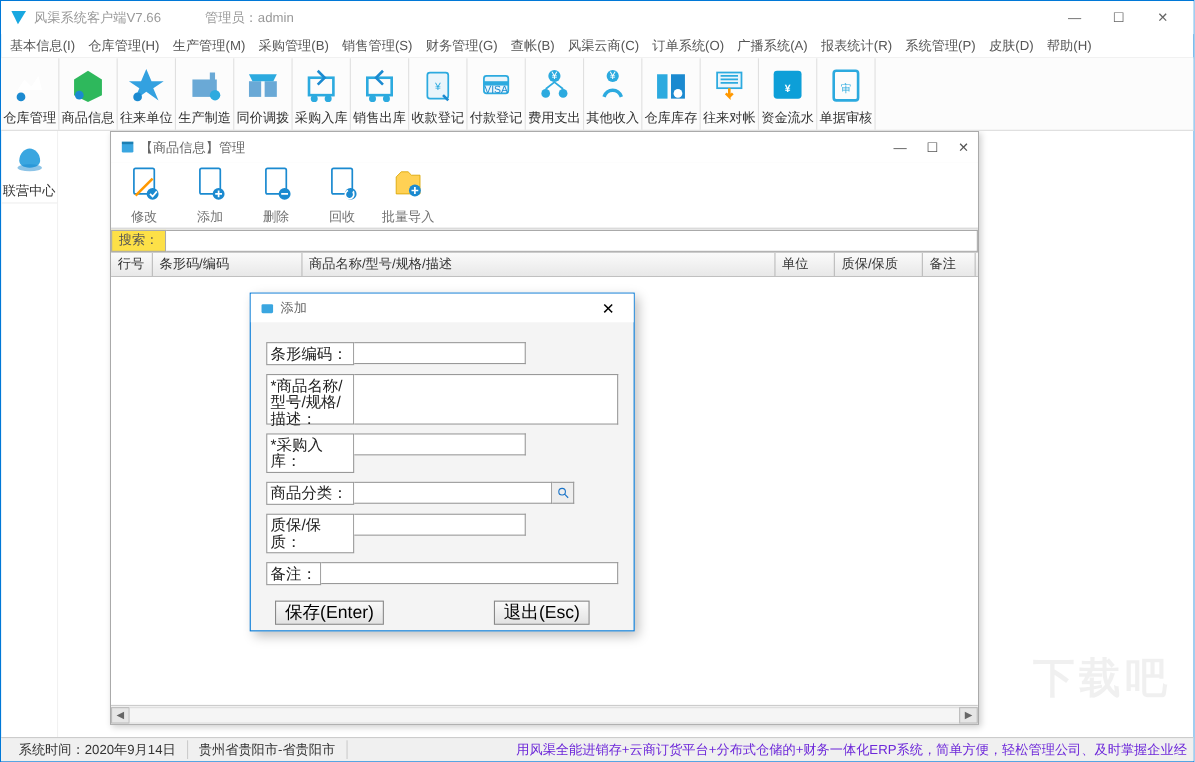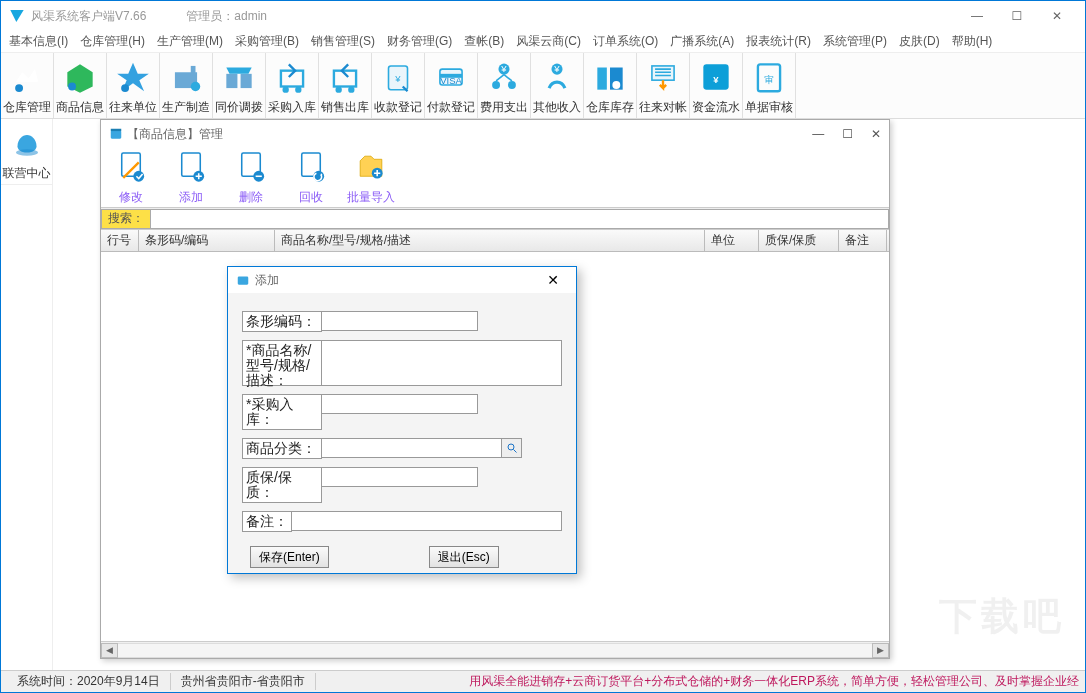--- a/index.html
+++ b/index.html
@@ -21,48 +21,48 @@
 .sidetoolbar { width: 52px; display: flex; flex-direction: column; border-right: 1px solid #eee; }
 .sidetoolbar .tbbtn { width: 100%; height: 66px; border-right:none; border-bottom:1px solid #eee;}
 .mdi { flex:1; position: relative; background:#fff; }
 .childwin { position:absolute; left:47px; top:0; width:790px; height:540px; background:#f5f5f5; border:1px solid #aaa; box-shadow:2px 2px 6px rgba(0,0,0,0.2); display:flex; flex-direction:column;}
 .childwin .titlebar2 { height:28px; background:#fff; display:flex; align-items:center; padding:0 8px; }
 .childwin .titlebar2 .cico{ width:14px;height:14px;margin-right:4px;}
 .childwin .titlebar2 .ttl{ color:#666; }
 .childwin .titlebar2 .wc{ margin-left:auto; display:flex; gap:18px; color:#555;}
 .childwin .toolbar { height:60px; background:#fff; border-bottom:1px solid #ccc; display:flex; }
 .childwin .toolbar .tbtn{ width:56px; display:flex; flex-direction:column; align-items:center; justify-content:center; border:1px solid transparent; margin:3px 2px; cursor:pointer;}
-.childwin .toolbar .tbtn .lbl{font-size:12px; color:#8b5cf6;margin-top:2px;}
+.childwin .toolbar .tbtn .lbl{font-size:12px; color:#737373;margin-top:2px;}
 .childwin .searchrow{ height:22px; background:#eee; display:flex; align-items:center; border-bottom:1px solid #ccc;}
 .childwin .searchrow .sl{ padding:0 6px; color:#555; border:1px solid #aaa; background:#fde047; height:20px; display:flex;align-items:center;}
 .childwin .searchrow input{ flex:1; height:20px; border:1px solid #aaa; border-left:none; background:#fff; padding:0 4px;}
 .gridhead{ height:22px; background:linear-gradient(#fafafa,#e8e8e8); border-bottom:1px solid #bbb; display:flex;}
 .gridhead .gh{ border-right:1px solid #bbb; padding:0 6px; display:flex;align-items:center; color:#333;}
 .gridbody{ flex:1; background:#fff; position:relative; overflow:auto;}
 .gridbody::-webkit-scrollbar{height:16px;width:16px;}
 .gridbody .scrollpad{width:1200px;height:10px;}
 .statusbar{ height:22px; background:#f0f0f0; border-top:1px solid #ccc; display:flex; align-items:center; font-size:12px; color:#333; padding:0 6px;}
 .statusbar .seg{ padding:0 10px; border-right:1px solid #ccc;}
-.statusbar .r{ margin-left:auto; color:#be185d; white-space:nowrap;}
+.statusbar .r{ margin-left:auto; color:#6d28d9; white-space:nowrap;}
 .watermark{ position:absolute; right:20px; bottom:28px; font-size:38px; font-weight:bold; color:rgba(0,0,0,0.06); letter-spacing:4px; pointer-events:none;}
 
 .dialog{ position:absolute; left:227px; top:266px; width:350px; height:308px; background:#f4f4f4; border:1px solid #0078d7; box-shadow:4px 4px 10px rgba(0,0,0,0.25); z-index:50;}
 .dialog .dtb{ height:26px; background:#fff; display:flex; align-items:center; padding:0 8px;}
 .dialog .dtb .ico2{width:14px;height:14px;margin-right:5px;}
 .dialog .dtb .dt{color:#666;}
 .dialog .dtb .dx{ margin-left:auto; width:30px; text-align:center; cursor:pointer; font-size:14px;}
 .dialog .form{ padding:18px 14px 8px 14px;}
 .dialog .row{ display:flex; margin-bottom:8px; align-items:flex-start;}
 .dialog .row .flab{ width:80px; background:#fff; border:1px solid #999; padding:2px 3px; font-size:14px; color:#222; line-height:15px; min-height:20px;}
 .dialog .row .finp{ height:20px; border:1px solid #999; border-left:none; background:#fff; flex:0 0 200px;}
 .dialog .row .fta{ height:46px; resize:none;}
 .dialog .row.sel .finp{flex:0 0 180px;}
 .dialog .row .brw{ width:20px;height:20px;border:1px solid #999;border-left:none;background:#eee;display:flex;align-items:center;justify-content:center;cursor:pointer;font-size:10px;}
 .dialog .btns{ display:flex; gap:100px; margin-top:14px; justify-content:flex-start; padding-left:8px;}
-.dialog .btns button{ height:22px; padding:0 8px; border:1px solid #888; background:linear-gradient(#fafafa,#e2e2e2); font-size:12px; cursor:pointer;}
+.dialog .btns button{ height:22px; padding:0 8px; border:1px solid #888; background:linear-gradient(#fafafa,#e2e2e2); font-size:16px; cursor:pointer;}
 
 .svgico{width:38px;height:38px;}
 .svgico2{width:32px;height:34px;}
 .hscroll{position:absolute;left:0;right:0;bottom:0;height:17px;background:#f0f0f0;border-top:1px solid #ccc;display:flex;align-items:center;}
 .hscroll .arr{width:17px;height:15px;border:1px solid #bbb;background:#e6e6e6;display:flex;align-items:center;justify-content:center;font-size:9px;color:#666;cursor:pointer;}
 .hscroll .track{flex:1;height:15px;background:#f5f5f5;border-top:1px solid #ddd;border-bottom:1px solid #ddd;}
 </style>
 </head>
 <body>
 

